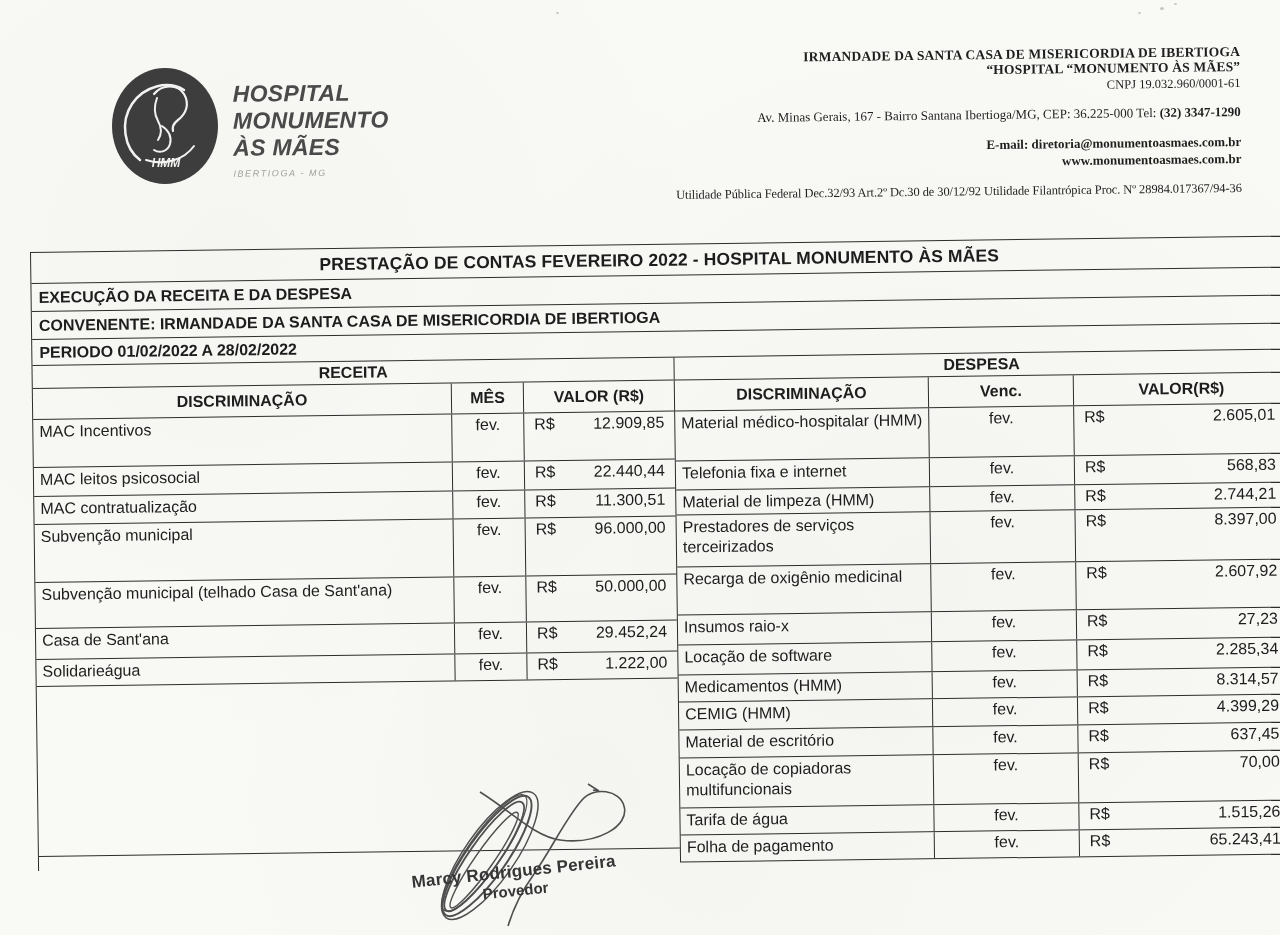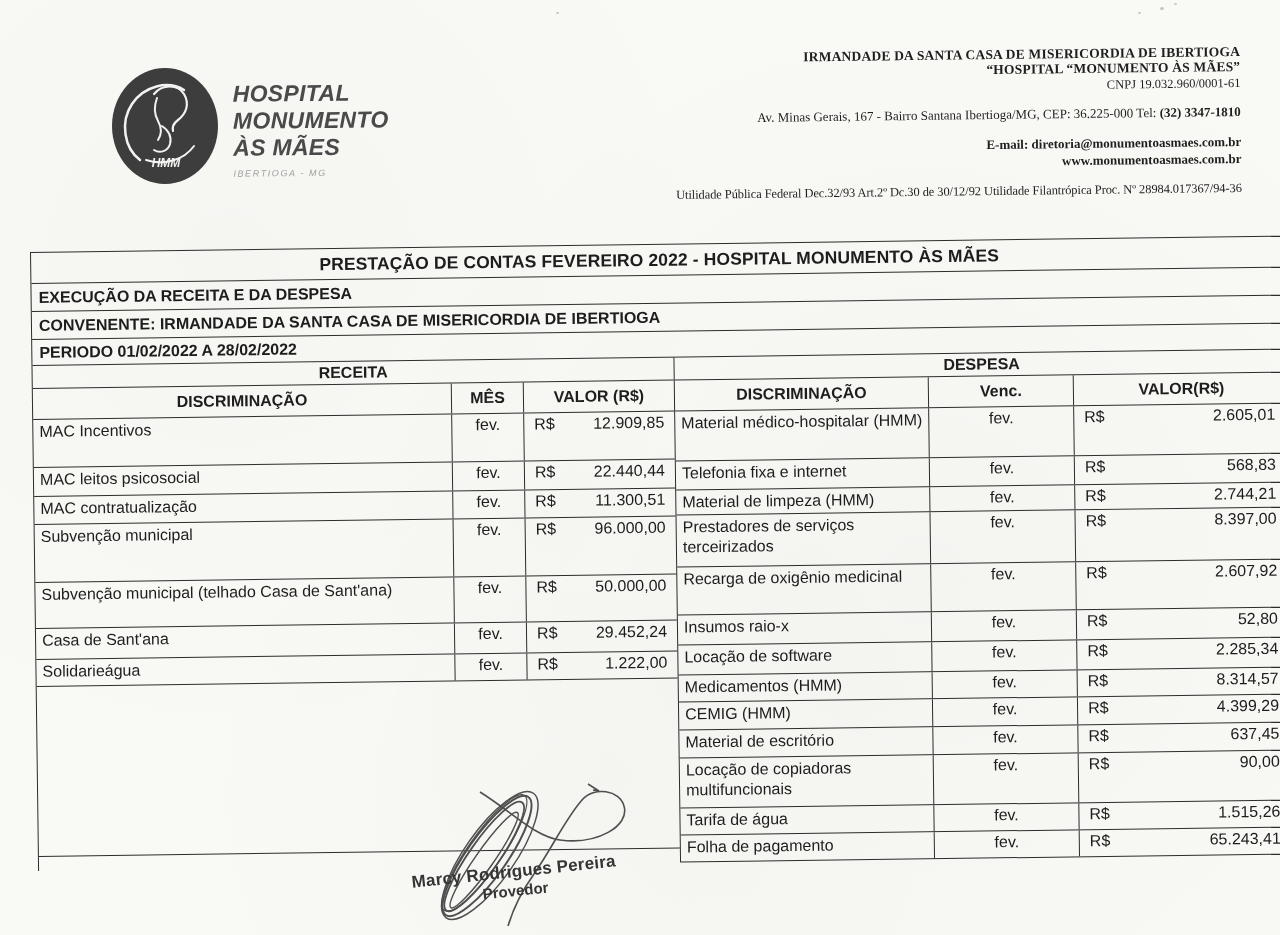--- a/index.html
+++ b/index.html
@@ -103,21 +103,21 @@
   <div class="logo-name">MONUMENTO</div>
   <div class="logo-name">ÀS MÃES</div>
   <div class="logo-loc">IBERTIOGA - MG</div>
 </div>
 
 <div class="letterhead">
   <div class="lh-org">IRMANDADE DA SANTA CASA DE MISERICORDIA DE IBERTIOGA</div>
   <div class="lh-org">“HOSPITAL “MONUMENTO ÀS MÃES”</div>
   <div class="lh-cnpj">CNPJ 19.032.960/0001-61</div>
   <div class="lh-addr">
-    <span>Av. Minas Gerais, 167 - Bairro Santana Ibertioga/MG, CEP: 36.225-000 Tel: </span><b>(32) 3347-1810</b>
+    <span>Av. Minas Gerais, 167 - Bairro Santana Ibertioga/MG, CEP: 36.225-000 Tel: </span><b>(32) 3347-1290</b>
   </div>
   <div class="lh-mail">
     <span>E-mail: </span><span>diretoria@monumentoasmaes.com.br</span>
   </div>
   <div class="lh-site">www.monumentoasmaes.com.br</div>
   <div class="lh-legal">Utilidade Pública Federal Dec.32/93 Art.2º Dc.30 de 30/12/92 Utilidade Filantrópica Proc. Nº 28984.017367/94-36</div>
 </div>
 
 <div class="doc-table">
   <div class="trow title">PRESTAÇÃO DE CONTAS FEVEREIRO 2022 - HOSPITAL MONUMENTO ÀS MÃES</div>
@@ -241,21 +241,21 @@
         <div class="val rc-val2">
             <span>R$</span>
             <span>2.607,92</span>
           </div>
       </div>
       <div class="drow h30">
         <div class="name rc-name2">Insumos raio-x</div>
         <div class="mid rc-venc2">fev.</div>
         <div class="val rc-val2">
             <span>R$</span>
-            <span>52,80</span>
+            <span>27,23</span>
           </div>
       </div>
       <div class="drow h30">
         <div class="name rc-name2">Locação de software</div>
         <div class="mid rc-venc2">fev.</div>
         <div class="val rc-val2">
             <span>R$</span>
             <span>2.285,34</span>
           </div>
       </div>
@@ -281,21 +281,21 @@
         <div class="val rc-val2">
             <span>R$</span>
             <span>637,45</span>
           </div>
       </div>
       <div class="drow h50">
         <div class="name rc-name2">Locação de copiadoras multifuncionais</div>
         <div class="mid rc-venc2">fev.</div>
         <div class="val rc-val2">
             <span>R$</span>
-            <span>90,00</span>
+            <span>70,00</span>
           </div>
       </div>
       <div class="drow h27">
         <div class="name rc-name2">Tarifa de água</div>
         <div class="mid rc-venc2">fev.</div>
         <div class="val rc-val2">
             <span>R$</span>
             <span>1.515,26</span>
           </div>
       </div>

